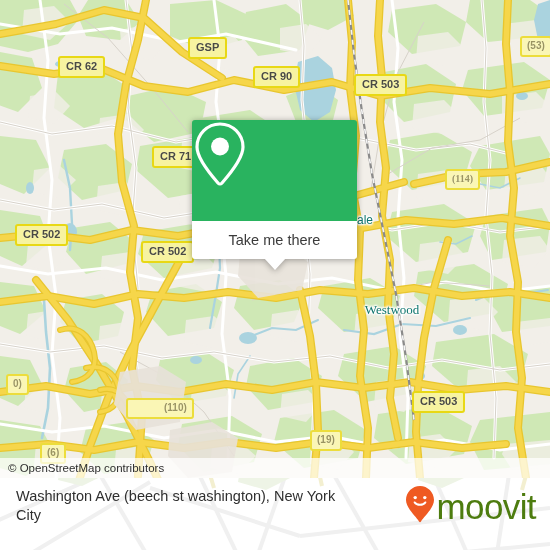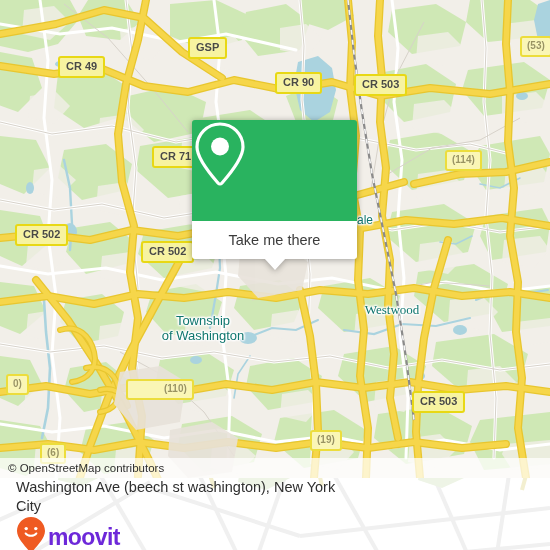--- a/index.html
+++ b/index.html
@@ -74,28 +74,28 @@
   }
   #attrib span{padding-left:8px;}
 
   
   #bottombar{
     position:absolute;left:0;top:478px;width:550px;height:72px;
     background:#fff;overflow:hidden;
   }
   #bottombar .watermark{position:absolute;left:0;top:0;opacity:1;}
   #bar-inner{
-    position:relative;height:72px;display:flex;
-    justify-content:space-between;padding:0 14px 16px 16px;box-sizing:border-box;flex-direction:column;
+    position:relative;height:72px;display:flex;align-items:center;
+    justify-content:space-between;padding:0 14px 16px 16px;box-sizing:border-box;
   }
   #bar-title{
     color:#2f2f2f;font-size:14.5px;line-height:19px;max-width:345px;
   }
   #logo{display:flex;align-items:center;gap:2px;}
-  #logo-word{color:#6d28d9;font-size:23px;font-weight:bold;letter-spacing:-0.6px;line-height:1;}
+  #logo-word{color:#4d7c0f;font-size:35px;font-weight:normal;letter-spacing:-0.6px;line-height:1;}
 </style>
 </head>
 <body>
 
 <div id="app">
 
   <div id="map">
     <svg width="550" height="478" viewBox="0 0 550 478">
       <rect x="0" y="0" width="550" height="478" fill="#f2efe9"></rect>
 
@@ -305,36 +305,34 @@
         <path d="M348 0 l6 54 8 58 10 62 12 60 12 60 10 64 8 62" stroke="#f5f5f5" stroke-width="1.6" stroke-dasharray="5 5"></path>
       </g>
 
       <g fill="#e8e2da" opacity=".9">
         <path d="M120 372 l40 -6 26 16 -6 40 -44 8 -22 -26z"></path>
         <path d="M170 430 l42 -8 26 16 -6 34 -44 6 -20 -22z"></path>
         <path d="M240 254 l44 -8 24 16 -6 28 -44 8 -20 -22z"></path>
       </g>
     </svg>
 
-    <div class="place" style="left:155px;top:313px;width:96px;">Township
-of Washington</div>
     <div class="place" style="left:354px;top:302px;width:76px;font-family:Liberation Serif, serif;">Westwood</div>
     <div class="place" style="left:352px;top:213px;width:26px;font-size:12px;">ale</div>
 
     <div class="shield sz-lg" style="left:152px;top:37px;margin-left:36px;">GSP</div>
-    <div class="shield sz-lg" style="left:58px;top:56px;">CR 49</div>
-    <div class="shield sz-lg" style="left:253px;top:72px;margin-left:22px;">CR 90</div>
+    <div class="shield sz-lg" style="left:58px;top:56px;">CR 62</div>
+    <div class="shield sz-lg" style="left:253px;top:66px;">CR 90</div>
     <div class="shield sz-lg" style="left:354px;top:74px;">CR 503</div>
     <div class="shield sz-sm" style="left:508px;top:36px;">(53)</div>
     <div class="shield sz-lg" style="left:152px;top:146px;">CR 71</div>
-    <div class="shield sz-sm" style="left:433px;top:150px;">(114)</div>
+    <div class="shield sz-sm" style="left:433px;top:169px;font-family:Liberation Serif, serif;">(114)</div>
     <div class="shield sz-lg" style="left:15px;top:224px;">CR 502</div>
     <div class="shield sz-lg" style="left:141px;top:241px;">CR 502</div>
     <div class="shield sz-lg" style="left:412px;top:391px;">CR 503</div>
-    <div class="shield sz-sm" style="left:114px;top:379px;padding-left:36px;">(110)</div>
+    <div class="shield sz-sm" style="left:114px;top:398px;padding-left:36px;">(110)</div>
     <div class="shield sz-sm" style="left:298px;top:430px;">(19)</div>
     <div class="shield sz-sm" style="left:28px;top:443px;">(6)</div>
     <div class="shield sz-sm" style="left:-6px;top:374px;">0)</div>
 
     <div id="popup">
       <div id="popup-head">
         <span>
           <svg width="56" height="68" viewBox="0 0 56 68" aria-hidden="true">
             <path d="M28 4 C15.3 4 5 14.3 5 27 C5 39 19 55 26.2 63.2 a2.4 2.4 0 0 0 3.6 0 C37 55 51 39 51 27 C51 14.3 40.7 4 28 4 Z" fill="none" stroke="#ffffff" stroke-width="3.2"></path>
             <circle cx="28" cy="26.5" r="9" fill="#ffffff"></circle>

